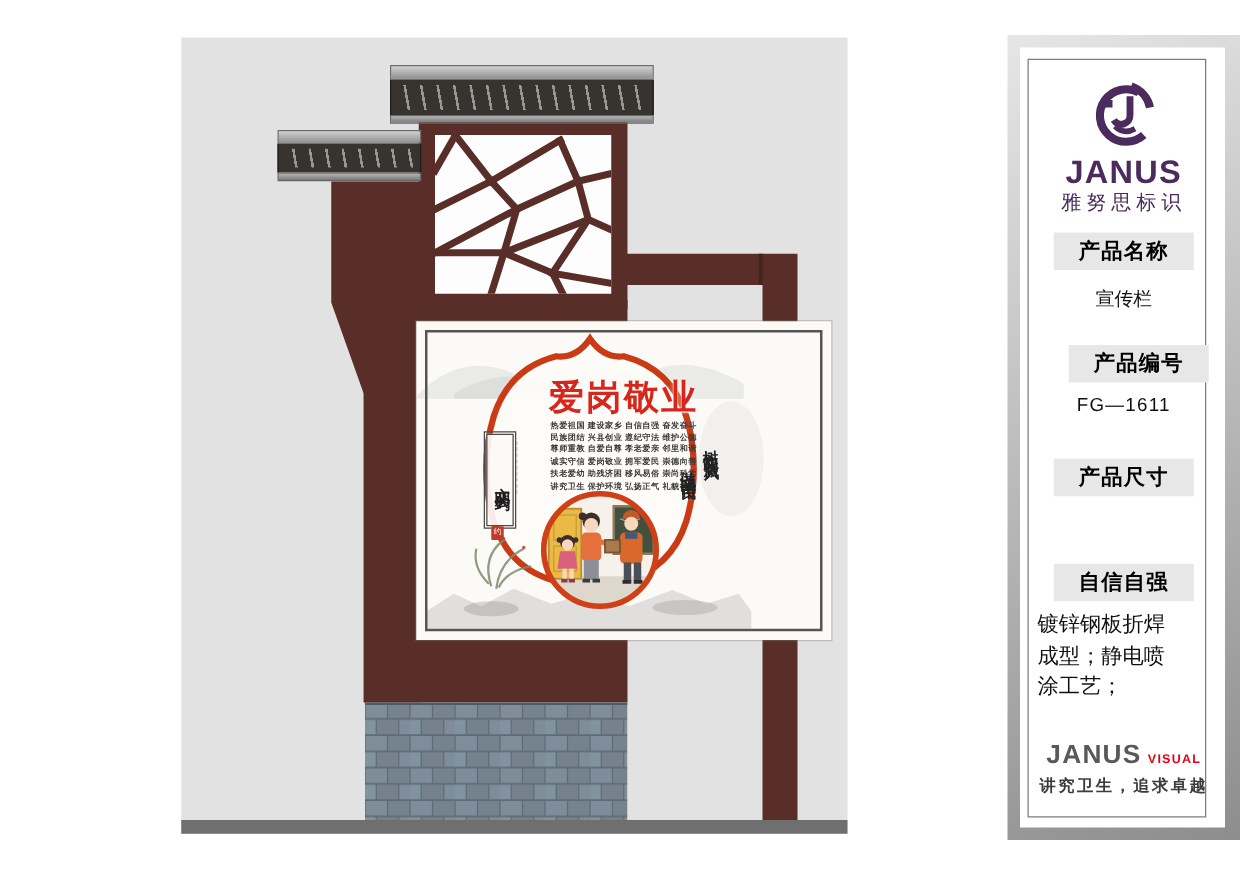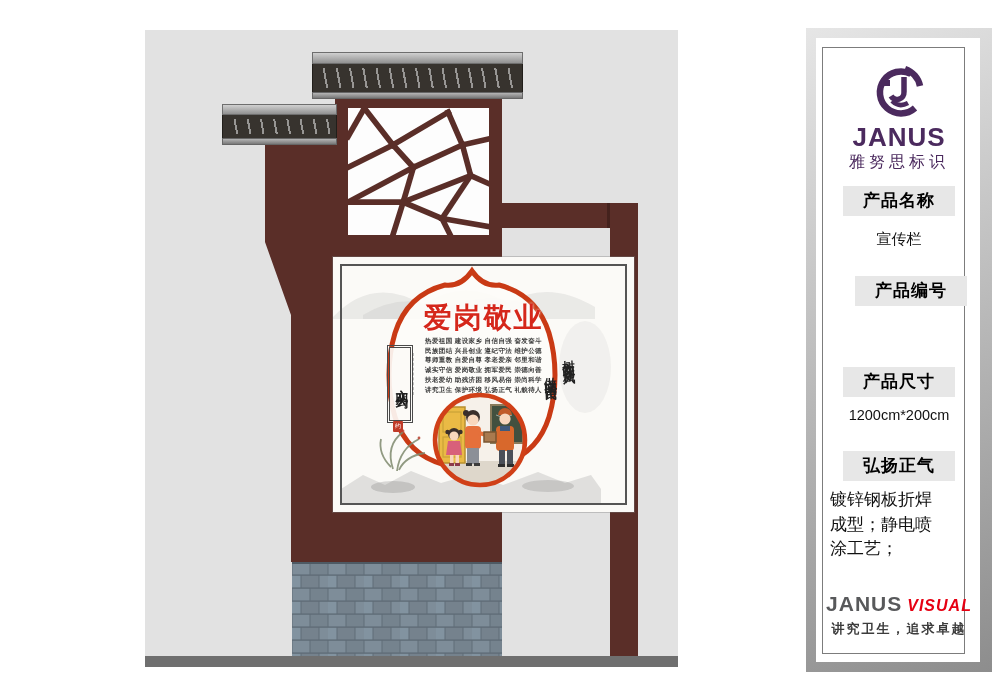--- a/index.html
+++ b/index.html
@@ -28,21 +28,21 @@
   .big-lip{left:312px;top:92px;width:211px;height:7px;}
   .sm-cap{left:222px;top:104px;width:115px;height:11px;}
   .sm-band{left:222px;top:115px;width:115px;height:23px;}
   .sm-lip{left:222px;top:138px;width:115px;height:7px;}
 
   
   .lattice{left:335px;top:97px;width:167px;height:150px;background:#5a2e28;}
   .lattice-inner{position:absolute;left:13px;top:11px;width:141px;height:127px;background:#fdfdfd;}
 
   
-  .poster{left:333px;top:257px;width:301px;height:255px;background:#fbfaf7;box-shadow:0 0 0 1px rgba(120,120,120,.35);}
+  .poster{left:333px;top:257px;width:332px;height:255px;background:#fbfaf7;box-shadow:0 0 0 1px rgba(120,120,120,.35);}
   .poster-frame{position:absolute;left:7px;top:7px;right:7px;bottom:7px;border:2px solid #555;}
   .poster-title{position:absolute;left:0;top:42px;width:100%;text-align:center;
       font-size:28px;font-weight:800;color:#d5271b;letter-spacing:2px;
       text-shadow:0 1px 0 #fff,0 0 3px rgba(255,255,255,.95);}
   .poster-rows{position:absolute;left:0;top:79px;width:100%;text-align:center;
       font-size:6.5px;line-height:9.7px;letter-spacing:.4px;color:#3a3a3a;font-weight:600;}
   .plaque{position:absolute;left:56px;top:90px;width:20px;height:72px;border:1px solid #4a4a4a;
       outline:1px solid #4a4a4a;outline-offset:1px;background:rgba(252,250,246,.92);
       writing-mode:vertical-rl;text-align:center;font-size:12.5px;letter-spacing:2px;color:#1d1d1d;
       font-family:"Liberation Serif",serif;font-weight:700;}
@@ -67,21 +67,21 @@
   .f-label{left:37px;width:112px;height:30px;background:#e7e7e7;text-align:center;
       font-size:17px;line-height:30px;font-weight:700;color:#000;letter-spacing:1px;}
   .f-value{left:0;width:100%;text-align:center;font-size:15px;color:#111;}
   .fl0{top:158px;} .fv0{top:202px;}
   .fl1{top:248px;margin-left:12px;} .fv1{top:288px;letter-spacing:1px;}
   .fl2{top:339px;} .fv2{top:379px;font-size:14.5px;}
   .fl3{top:423px;}
   .f-para{left:24px;top:460px;width:112px;text-align:left;font-size:17px;line-height:1.45;color:#111;}
   .foot-brand{left:0;top:564px;width:100%;text-align:center;}
   .foot-janus{font-size:21px;font-weight:800;color:#58595b;letter-spacing:1px;}
-  .foot-visual{font-size:16px;font-weight:800;color:#e60012;letter-spacing:1px;margin-left:5px;font-style:italic;}
+  .foot-visual{font-size:10px;font-weight:800;color:#e60012;letter-spacing:1px;margin-left:5px;}
   .foot-slogan{left:0;top:592px;width:100%;text-align:center;font-size:13px;font-weight:700;
       color:#3c3c3c;letter-spacing:2px;font-family:"Liberation Serif",serif;}
 </style>
 </head>
 <body>
 
 <div class="canvas">
 
   <div class="abs stage"></div>
 
@@ -250,25 +250,25 @@
       </g>
       <rect x="14" y="16" width="6" height="6" fill="#4b2a5e"></rect>
     </svg>
     <div class="abs brand">JANUS</div>
     <div class="abs brand-sub">雅努思标识</div>
 
     <div class="abs f-label fl0">产品名称</div>
     <div class="abs f-value fv0">宣传栏</div>
 
     <div class="abs f-label fl1">产品编号</div>
+    <div class="abs f-value fv1">FG—1611</div>
 
     <div class="abs f-label fl2">产品尺寸</div>
-    <div class="abs f-value fv2">1200cm*200cm</div>
-
-    <div class="abs f-label fl3">弘扬正气</div>
+
+    <div class="abs f-label fl3">自信自强</div>
     <div class="abs f-para">镀锌钢板折焊成型；静电喷涂工艺；</div>
 
     <div class="abs foot-brand">
       <span class="foot-janus">JANUS</span><span class="foot-visual">VISUAL</span>
     </div>
     <div class="abs foot-slogan">讲究卫生，追求卓越</div>
   </aside>
 
 </div>
 

